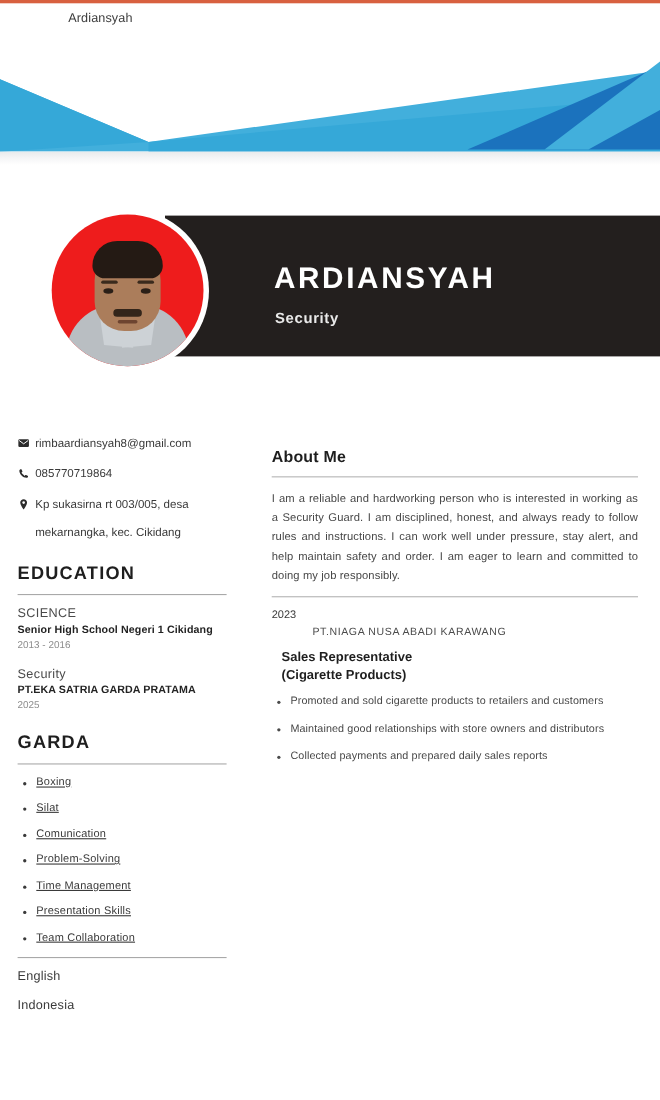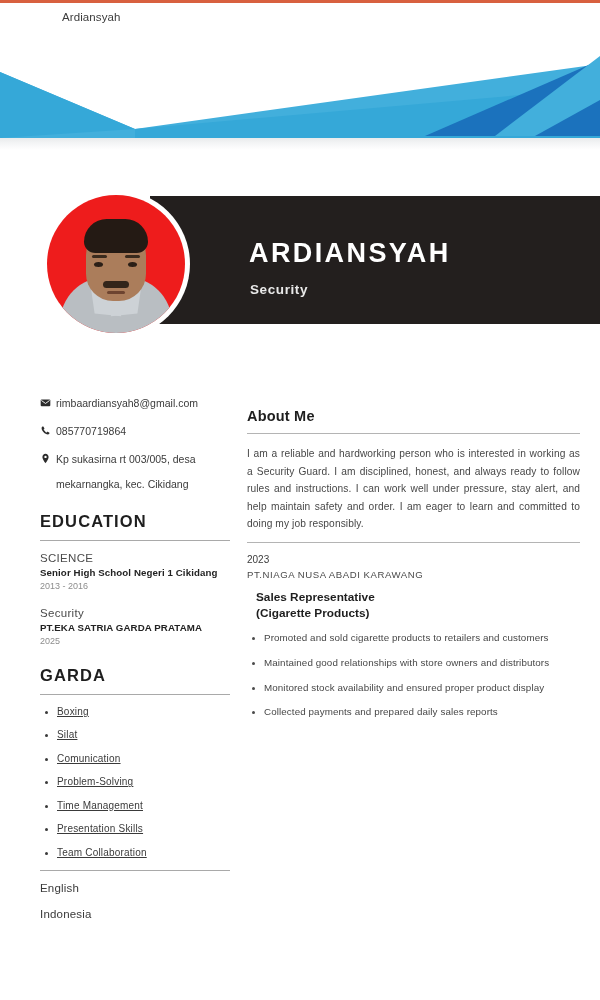--- a/index.html
+++ b/index.html
@@ -158,21 +158,21 @@
     left: 50%; top: 96px;
     transform: translateX(-50%);
     width: 18px; height: 3px;
     border-radius: 2px;
     background: #6d4430;
   }
 
   
   .col-left {
     position: absolute;
-    left: 40px; top: 396px;
+    left: 16px; top: 396px;
     width: 190px;
   }
   .col-right {
     position: absolute;
     left: 247px; top: 396px;
     width: 333px;
   }
 
   
   .contact-row {
@@ -274,20 +274,21 @@
   .work-year {
     font-size: 10px;
     color: #3b3b3b;
     margin-bottom: 4px;
   }
   .work-company {
     font-size: 9.6px;
     color: #4a4a4a;
     letter-spacing: .55px;
     margin-bottom: 9px;
+    margin-left: 37px;
   }
   .work-title {
     font-size: 11.8px;
     font-weight: bold;
     color: #1e1e1e;
     line-height: 1.42;
     padding-left: 9px;
     margin-bottom: 9px;
   }
   .work-list { list-style: none; }
@@ -426,19 +427,18 @@
     <div>
       <div class="work-year">2023</div>
       <div class="work-company">PT.NIAGA NUSA ABADI KARAWANG</div>
       <div class="work-title">
         <span>Sales Representative</span><br>
         <span>(Cigarette Products)</span>
       </div>
       <ul class="work-list">
         <li>Promoted and sold cigarette products to retailers and customers</li>
         <li>Maintained good relationships with store owners and distributors</li>
-        <li>Monitored stock availability and ensured proper product display</li>
         <li>Collected payments and prepared daily sales reports</li>
       </ul>
     </div>
   </div>
 
 </div>
 
 </body></html>

